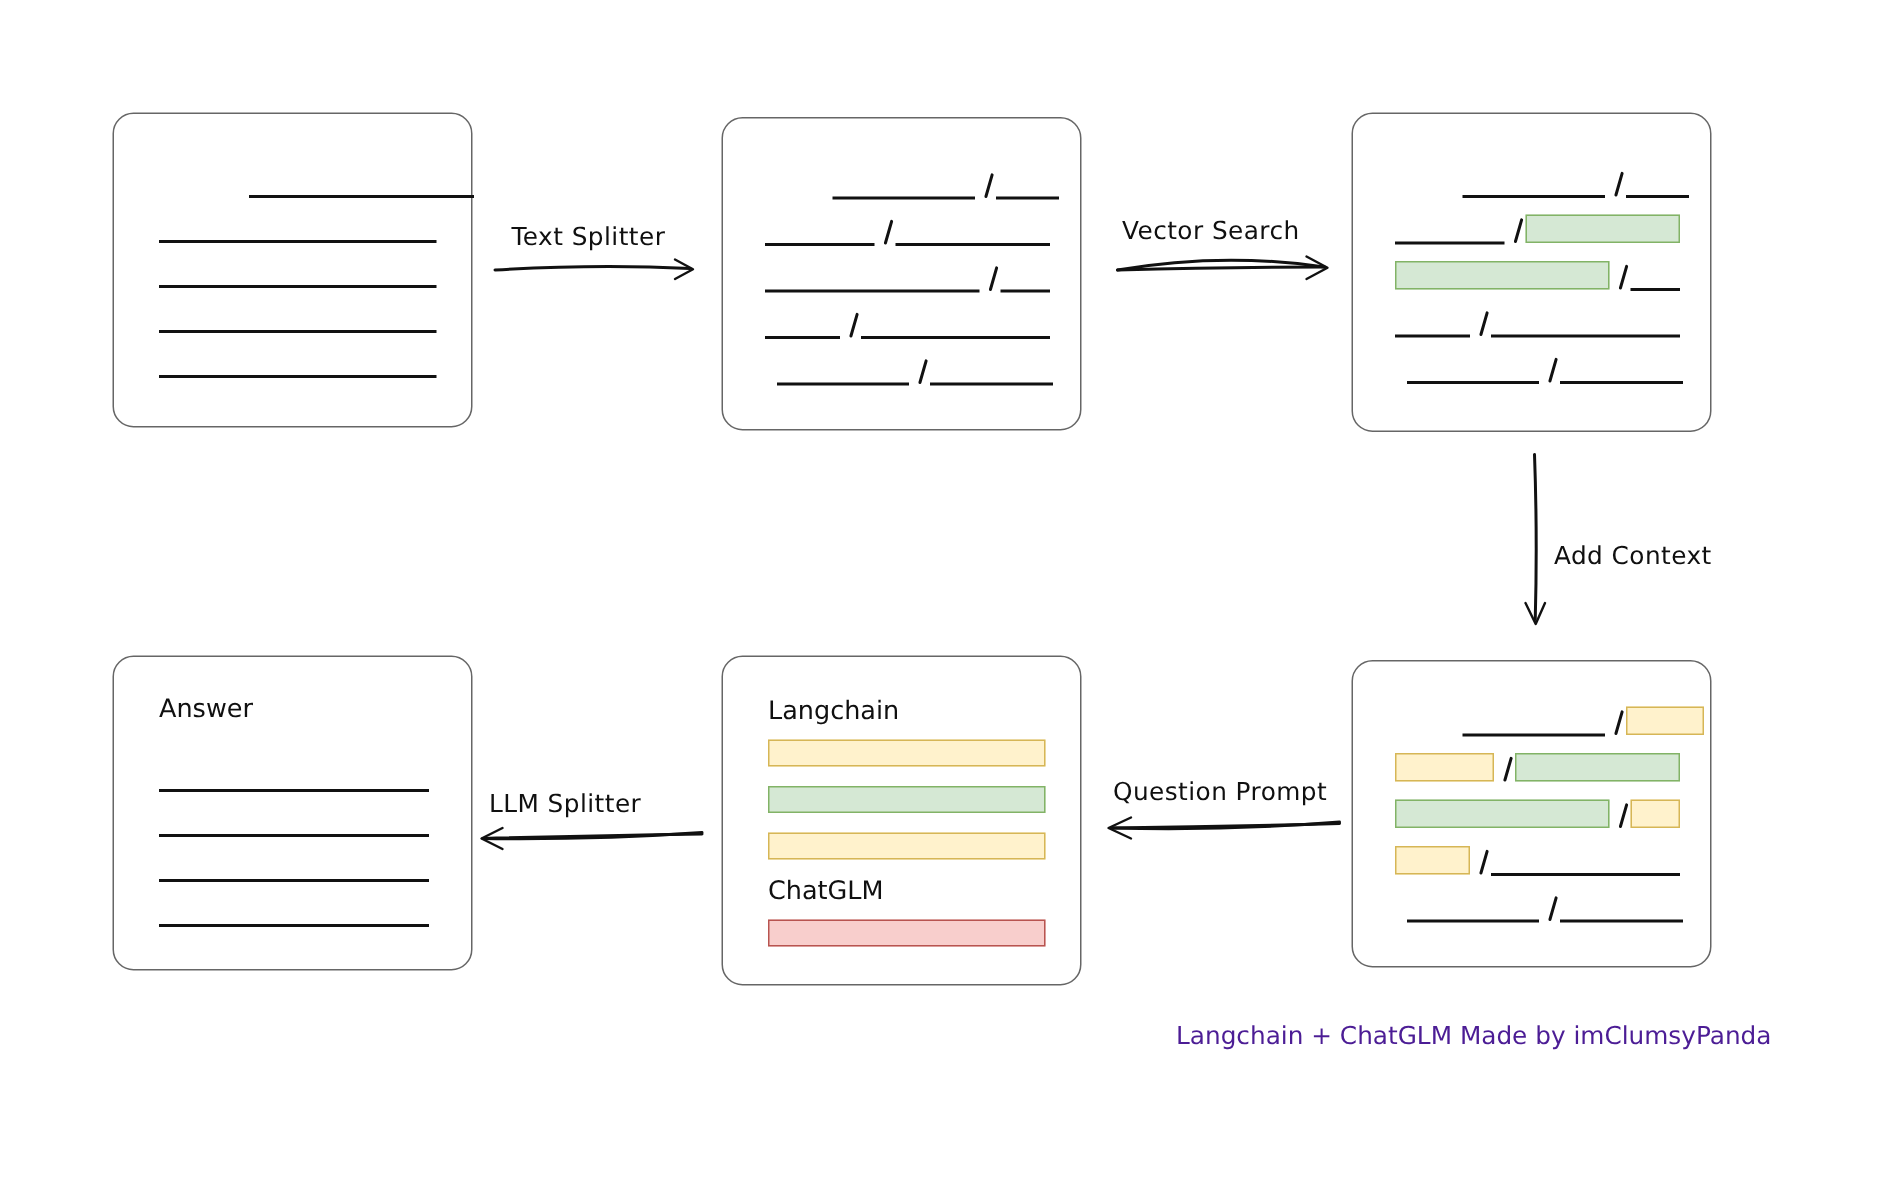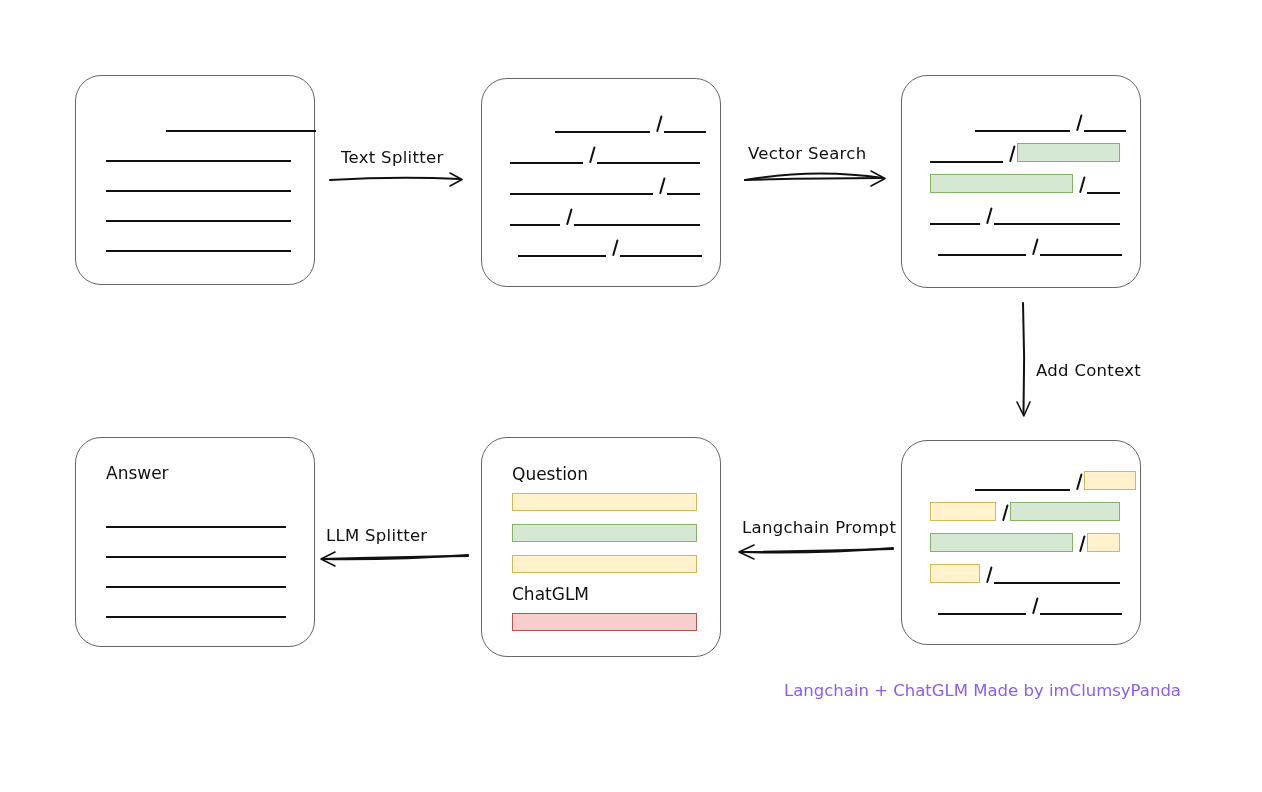--- a/index.html
+++ b/index.html
@@ -16,21 +16,21 @@
     width: 1262px;
     height: 792px;
     background: #ffffff;
     overflow: hidden;
   }
   
   .doc-box {
     position: absolute;
     box-sizing: border-box;
     border: 1.3px solid #666666;
-    border-radius: 26px;
+    border-radius: 14px;
     background: #ffffff;
   }
   
   .rows {
     position: absolute;
     left: 0;
     right: 0;
     top: 0;
     bottom: 0;
   }
@@ -95,21 +95,21 @@
     position: absolute;
     font-family: "DejaVu Sans", sans-serif;
     font-size: 17px;
     color: #101010;
     white-space: nowrap;
   }
   .caption {
     position: absolute;
     font-family: "DejaVu Sans", sans-serif;
     font-size: 16.5px;
-    color: #8b5cf6;
+    color: #4c1d95;
     white-space: nowrap;
     text-align: right;
   }
   
   .bar {
     position: absolute;
     height: 18px;
     box-sizing: border-box;
     border-width: 1.5px;
     border-style: solid;
@@ -262,33 +262,33 @@
   </div>
 
   <div class="hand" style="left:326px; top:526px;">LLM Splitter</div>
   <svg class="arrow-svg" style="left:318px; top:546px;" width="152" height="26" viewBox="0 0 152 26">
     <path d="M150 9 Q 78 14 4 13"></path>
     <path d="M150 10 Q 80 11 4 13"></path>
     <polyline class="thin" points="17,6 3,13 17,20"></polyline>
   </svg>
 
   <div class="doc-box" id="box-prompt" style="left:481px; top:437px; width:240px; height:220px;">
-    <div class="box-title" style="left:30px; top:26px;">Question</div>
+    <div class="box-title" style="left:30px; top:26px;">Langchain</div>
     <div class="bars" id="knowledge-bars">
         <div class="bar yellow" style="left: 30px; top: 55px; width: 185px;"></div>
         <div class="bar green" style="left: 30px; top: 86px; width: 185px;"></div>
         <div class="bar yellow" style="left: 30px; top: 117px; width: 185px;"></div>
       </div>
     <div class="box-title" style="left:30px; top:146px;">ChatGLM</div>
     <div class="bars" id="question-bars">
         <div class="bar red" style="left: 30px; top: 175px; width: 185px;"></div>
       </div>
   </div>
 
-  <div class="hand" style="left:742px; top:518px;">Langchain Prompt</div>
+  <div class="hand" style="left:742px; top:518px;">Question Prompt</div>
   <svg class="arrow-svg" style="left:735px; top:540px;" width="160" height="26" viewBox="0 0 160 26">
     <path d="M158 8 Q 82 14 6 12"></path>
     <path d="M158 9 Q 84 11 6 12"></path>
     <polyline class="thin" points="19,5 4,12 19,19"></polyline>
   </svg>
 
   <div class="doc-box" id="box-context" style="left:901px; top:440px; width:240px; height:205px;">
     <div class="rows">
         <div class="row" style="left: 28px; top: 28px;">
           <span class="seg gap" style="width: 45px;"></span>

